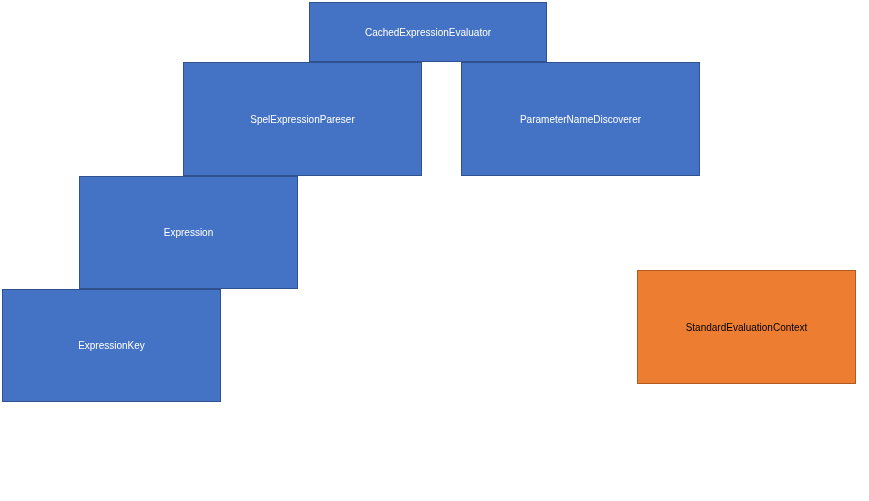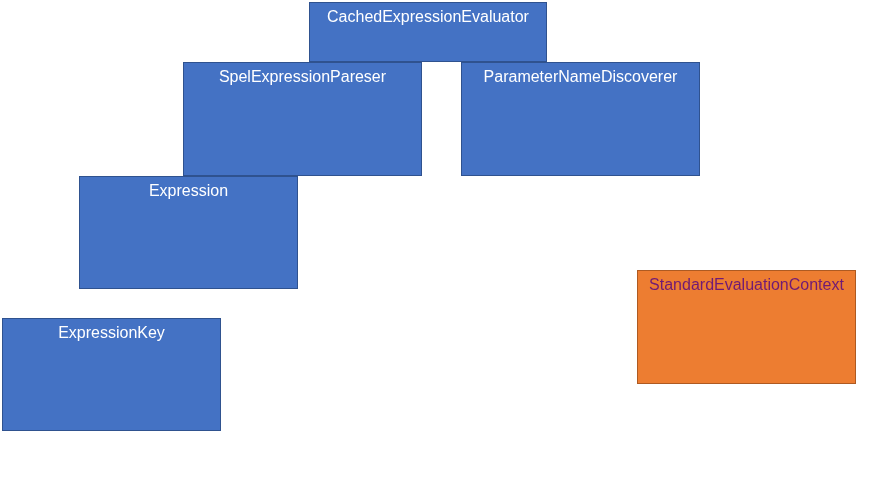--- a/index.html
+++ b/index.html
@@ -12,36 +12,37 @@
     overflow: hidden;
   }
   .canvas {
     position: relative;
     width: 869px;
     height: 501px;
   }
   .box {
     position: absolute;
     display: flex;
+    align-items: center;
     justify-content: center;
     text-align: center;
-    font-size: 16px;
+    font-size: 10px;
     line-height: 1.3;
     box-sizing: border-box;
     padding: 4px 6px;
   }
   .blue {
     background: #4472C4;
     border: 1px solid #2F528F;
     color: #ffffff;
   }
   .orange {
     background: #ED7D31;
     border: 1px solid #AE5A21;
-    color: #701a75;
+    color: #000000;
   }
   .muted {
     color: #ADB9CA;
   }
 </style>
 </head>
 <body>
 
 <div class="canvas">
 
@@ -54,21 +55,21 @@
   </div>
 
   <div class="box blue" style="left:79px; top:176px; width:219px; height:113px;">
     <span>Expression</span>
   </div>
 
   <div class="box blue" style="left:461px; top:62px; width:239px; height:114px;">
     <span>ParameterNameDiscoverer</span>
   </div>
 
-  <div class="box blue" style="left:2px; top:289px; width:219px; height:113px;margin-top:29px;">
+  <div class="box blue" style="left:2px; top:289px; width:219px; height:113px;">
     <span>ExpressionKey</span>
   </div>
 
   <div class="box orange" style="left:637px; top:270px; width:219px; height:114px;">
     <span>StandardEvaluationContext</span>
   </div>
 
 
 </div>
 

